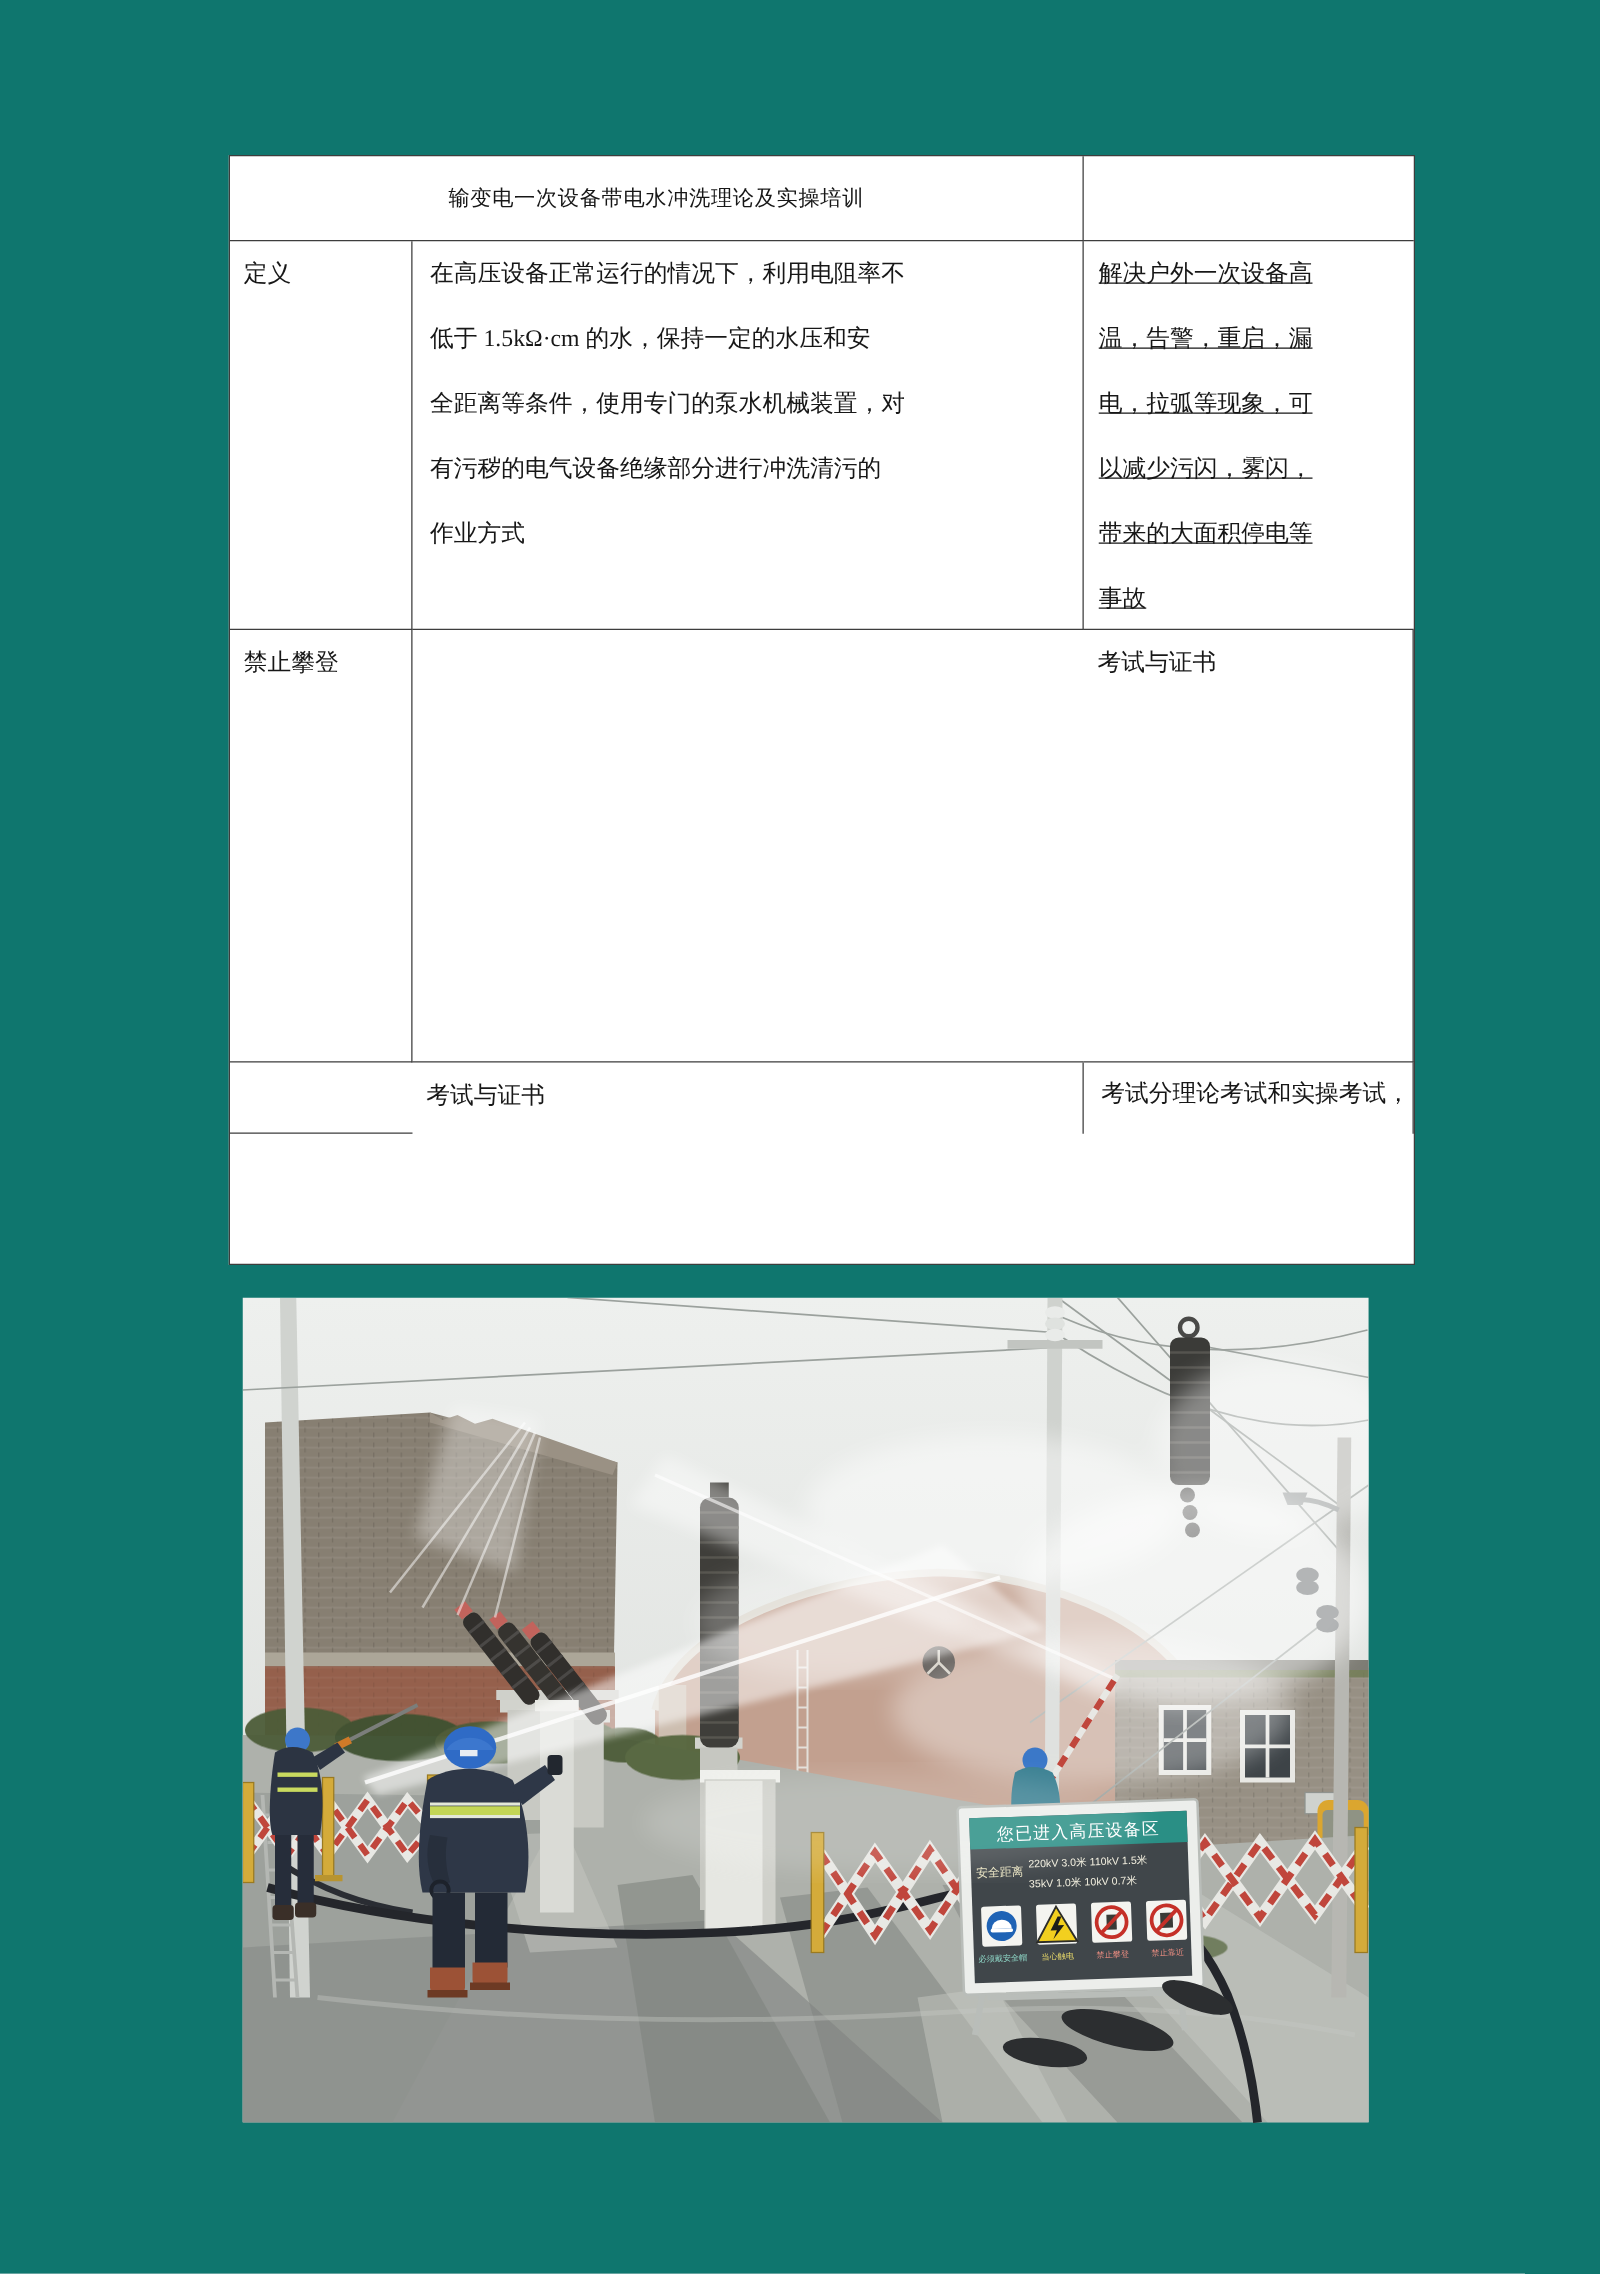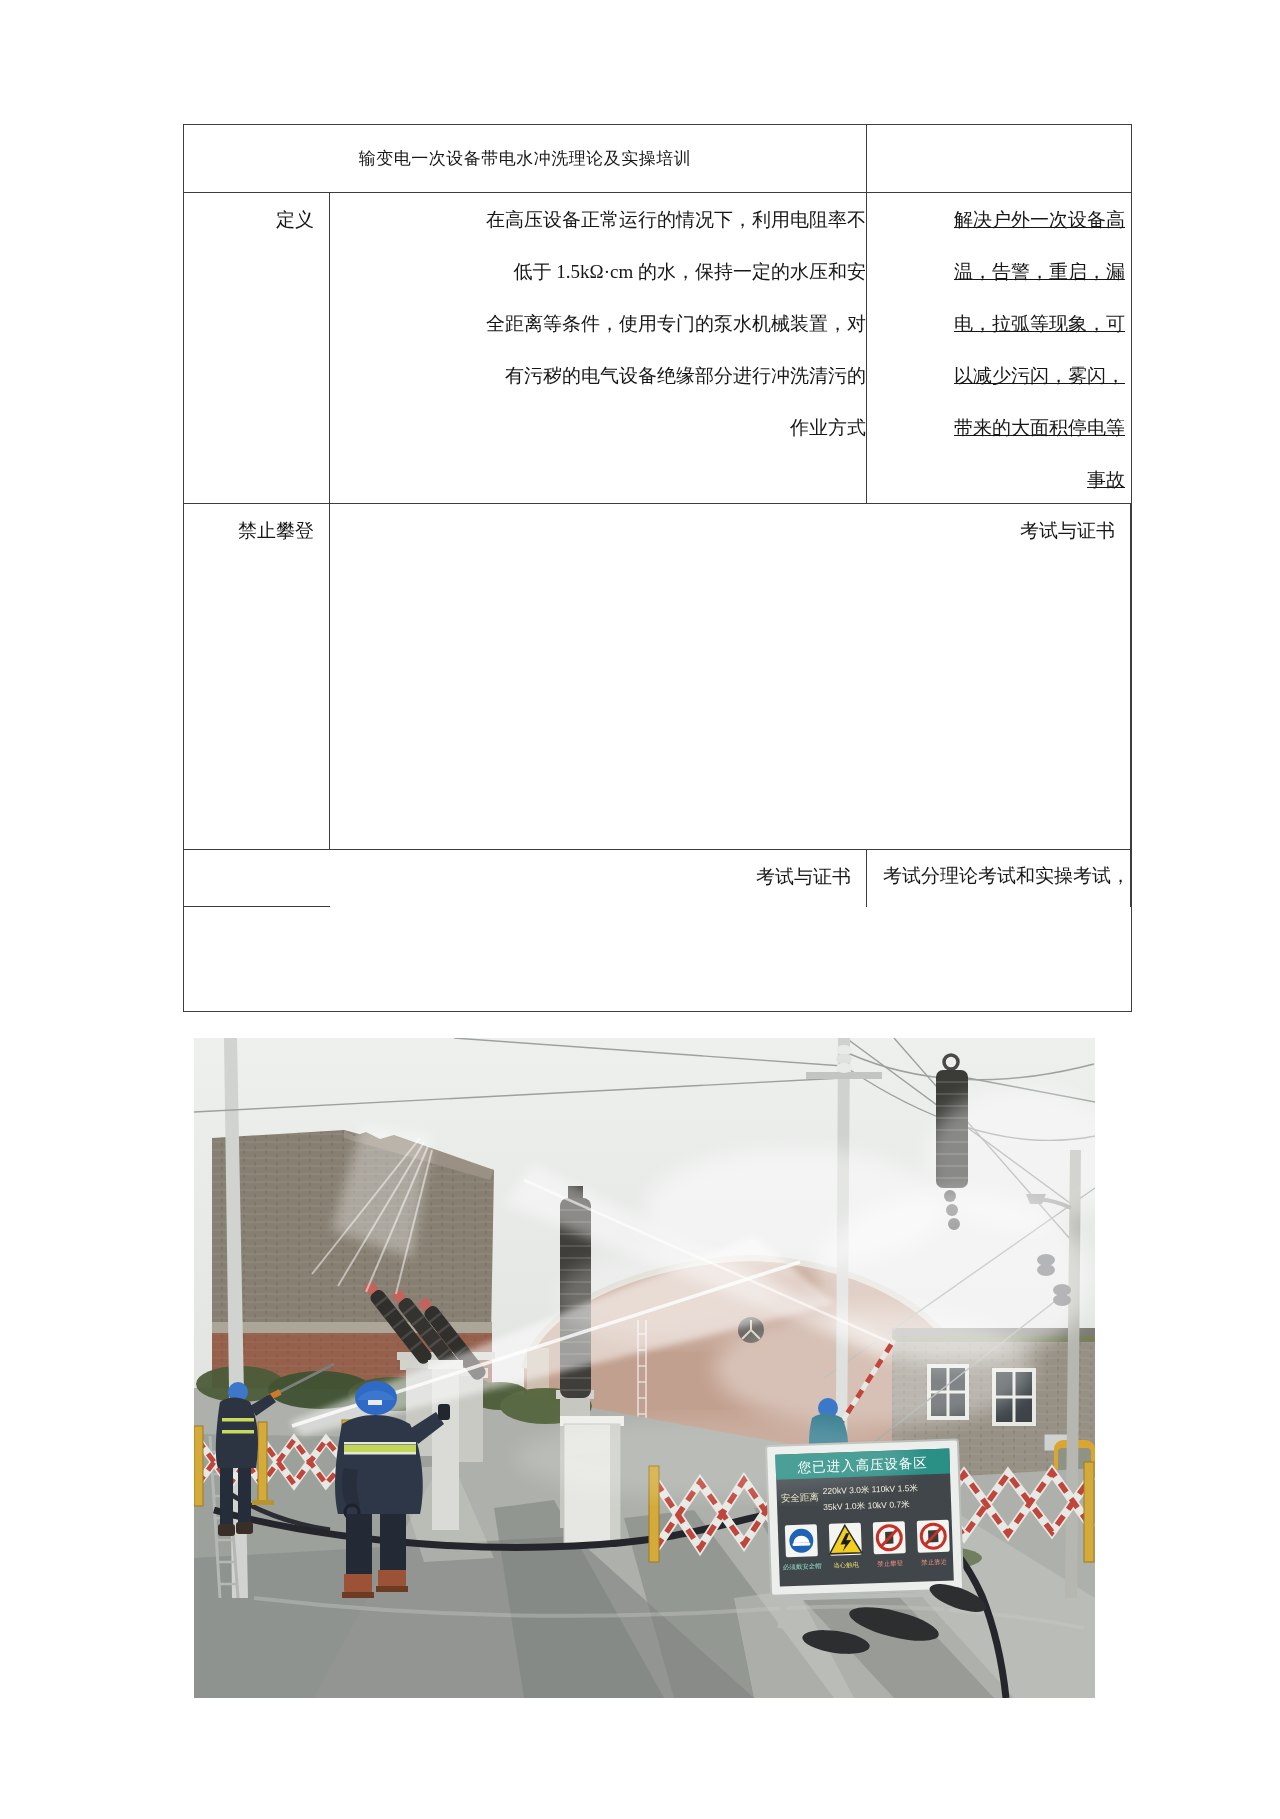--- a/index.html
+++ b/index.html
@@ -1,17 +1,17 @@
 <!DOCTYPE html>
 <html><head>
 <meta charset="utf-8">
 <style>
   html,body{margin:0;padding:0;background:#e9e9e9;}
-  .page{position:relative;width:1280px;height:1819px;background:#ffffff;margin:0 auto;overflow:hidden;
-        font-family:"Liberation Serif","DejaVu Serif",serif;color:#171717;text-align:right;}
+  .page{position:relative;width:1280px;height:1819px;background:#0f766e;margin:0 auto;overflow:hidden;
+        font-family:"Liberation Serif","DejaVu Serif",serif;color:#171717;}
   
   .doc-table{position:absolute;left:183px;top:124px;width:949px;display:grid;
              grid-template-columns:146px 537px 264px;
              grid-template-rows:68px 311px 346px 57px 104px;
              border:1px solid #3d3d3d;box-sizing:border-box;background:#fff;}
   .cell{box-sizing:border-box;border-right:1px solid #3d3d3d;border-bottom:1px solid #3d3d3d;
         font-size:19px;line-height:52px;white-space:pre-line;overflow:hidden;}
   .cell.last-col{border-right:none;text-decoration:underline;}
   .cell.last-row{border-bottom:none;}
   .cell.label{padding:1px 15px 0 11px;}

